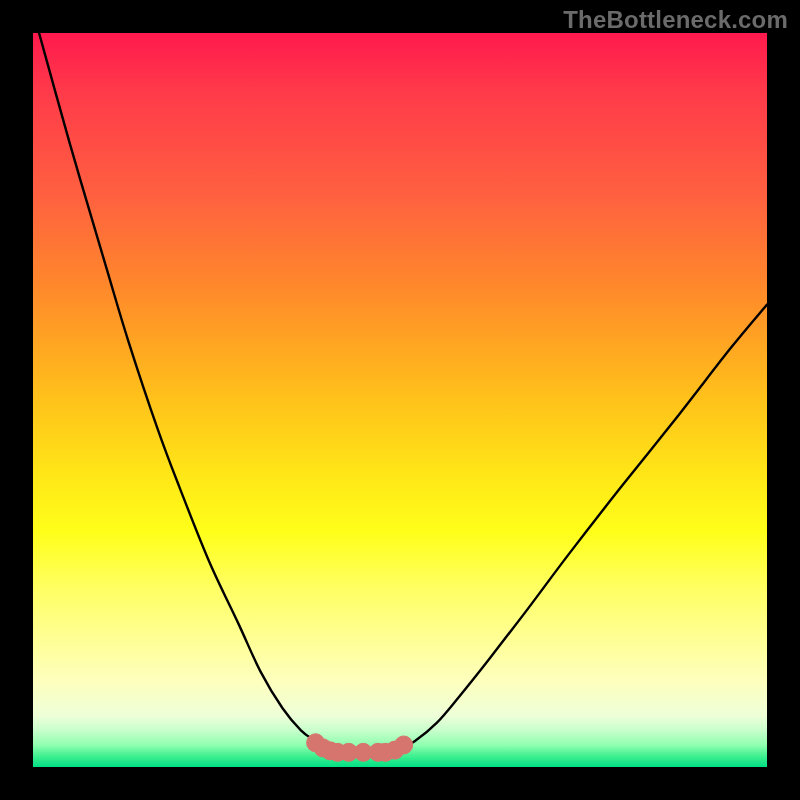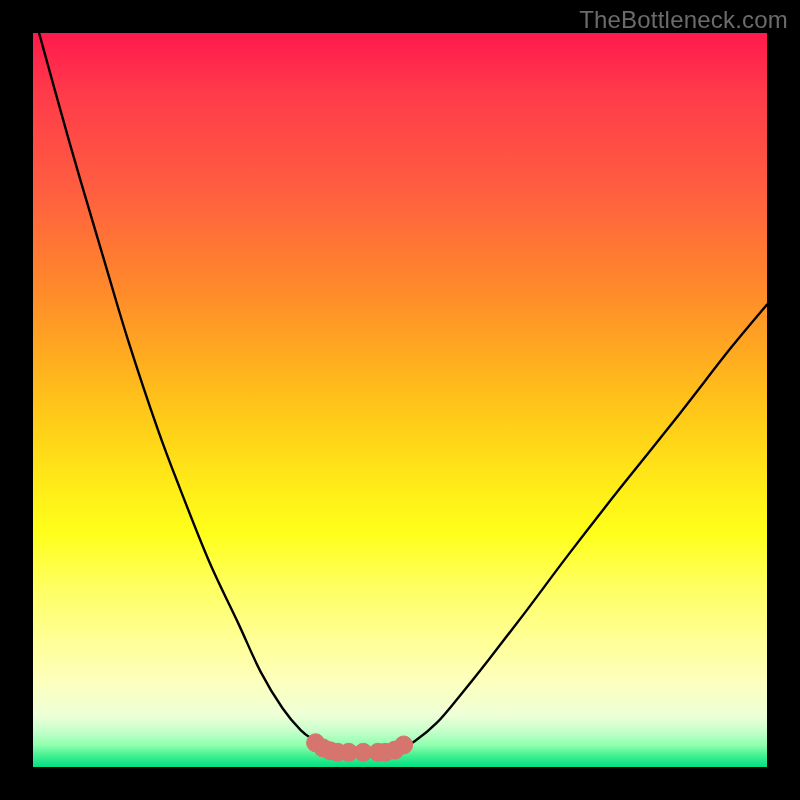--- a/index.html
+++ b/index.html
@@ -41,21 +41,21 @@
       #40f090 98.5%,
       #00e084 100%
     );
   }
   .watermark {
     position: absolute;
     top: 6px;
     right: 12px;
     color: #6b6b6b;
     font-size: 24px;
-    font-weight: 400;
+    font-weight: 700;
     letter-spacing: 0.2px;
   }
   svg.curve {
     position: absolute;
     left: 0;
     top: 0;
     width: 734px;
     height: 734px;
   }
 </style>

